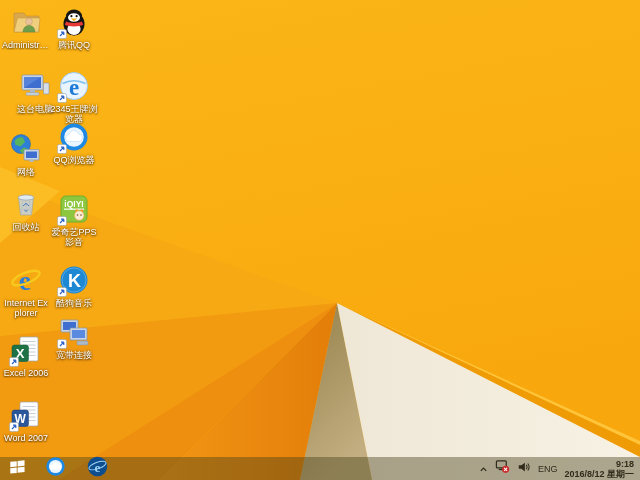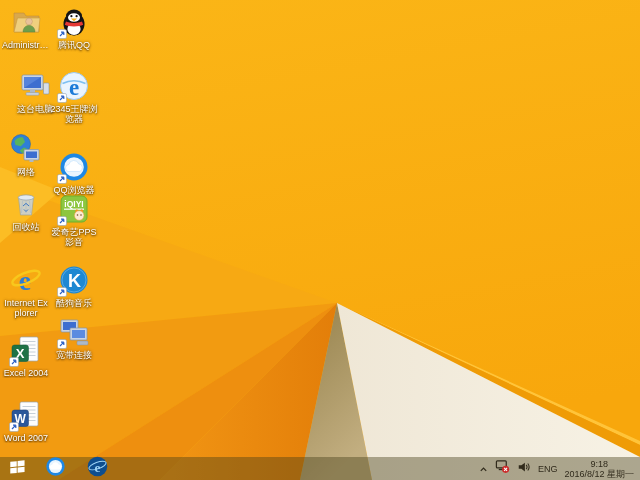--- a/index.html
+++ b/index.html
@@ -39,21 +39,21 @@
   }
   #start-btn{width:34px;}
   .tb-app{width:42px;}
   #tray{
     margin-left:auto;display:flex;align-items:center;gap:7px;
     padding-right:6px;height:23px;
   }
   .tray-txt{
     font-size:9px;color:#312B1C;line-height:10px;
   }
-  #clock{text-align:center;}
+  #clock{text-align:right;font-weight:bold;}
   #clock div{font-size:9px;color:#312B1C;line-height:10px;}
 </style>
 </head>
 <body>
 
 <svg id="wallpaper" viewBox="0 0 640 480">
   <defs>
     <linearGradient id="gBase" x1="0" y1="0" x2="0.25" y2="1">
       <stop offset="0" stop-color="#FBB617"></stop>
         <stop offset="1" stop-color="#F8A70C"></stop>
@@ -158,21 +158,21 @@
         <path d="M4.5 8c2-3.2 5.2-4.3 8.4-3.7L15 9l-4.2 4.2L5.5 12z" fill="#58B45C"></path>
         <path d="M14 14.5l4.4 2-2.2 4c-3 .5-5.2-1-6.4-3z" fill="#58B45C"></path>
         <rect x="14" y="16.5" width="15" height="10.5" rx="1" fill="#C9D4E2" stroke="#8193A9" stroke-width=".7"></rect>
         <rect x="16" y="18.5" width="11" height="6.5" fill="#3D6ED0"></rect>
         <rect x="19.5" y="27" width="4" height="2" fill="#AEB9C6"></rect>
       </svg>
     </div>
     <div class="lbl">网络</div>
   </div>
 
-  <div class="dicon" style="left:50px;top:151px">
+  <div class="dicon" style="left:50px;top:121px">
     <div class="ic">
       <svg viewBox="0 0 32 32" width="32" height="32">
         <circle cx="16" cy="16" r="13.5" fill="#1E88E5"></circle>
         <circle cx="16" cy="16" r="9.8" fill="#EAF5FE"></circle>
         <path d="M10 20.5a3.6 3.6 0 0 1 .9-7 5.1 5.1 0 0 1 9.8-.6 3.9 3.9 0 0 1 1 7.6z" fill="#ffffff" stroke="#BBDEFB" stroke-width=".6"></path>
       </svg>
       <span class="sc">
         <svg viewBox="0 0 10 10" width="10" height="10">
             <rect x=".5" y=".5" width="9" height="9" rx="1.5" fill="#fff" stroke="#8899AA" stroke-width=".5"></rect>
             <path d="M3 7 L6.8 3.2 M6.8 3.2 H4 M6.8 3.2 V6" stroke="#2A5FC4" stroke-width="1.2" fill="none"></path>
@@ -251,21 +251,21 @@
         <rect x="2" y="11" width="16.5" height="16.5" rx="2.5" fill="#1F7246" stroke="#145934" stroke-width=".5"></rect>
         <text x="10.2" y="24" font-size="13" font-weight="bold" fill="#ffffff" text-anchor="middle">X</text>
       </svg>
       <span class="sc">
         <svg viewBox="0 0 10 10" width="10" height="10">
             <rect x=".5" y=".5" width="9" height="9" rx="1.5" fill="#fff" stroke="#8899AA" stroke-width=".5"></rect>
             <path d="M3 7 L6.8 3.2 M6.8 3.2 H4 M6.8 3.2 V6" stroke="#2A5FC4" stroke-width="1.2" fill="none"></path>
           </svg>
       </span>
     </div>
-    <div class="lbl nowrap">Excel 2004</div>
+    <div class="lbl nowrap">Excel 2006</div>
   </div>
 
   <div class="dicon" style="left:50px;top:316px">
     <div class="ic">
       <svg viewBox="0 0 32 32" width="32" height="32">
         <rect x="3" y="4" width="17" height="12" rx="1" fill="#C9D4E2" stroke="#8193A9" stroke-width=".7"></rect>
         <rect x="5" y="6" width="13" height="8" fill="#3D6ED0"></rect>
         <rect x="12" y="12" width="17" height="12" rx="1" fill="#C9D4E2" stroke="#8193A9" stroke-width=".7"></rect>
         <rect x="14" y="14" width="13" height="8" fill="#5B8BE0"></rect>
         <rect x="19" y="25" width="11" height="4" rx="1" fill="#AEB9C6" stroke="#8193A9" stroke-width=".5"></rect>

